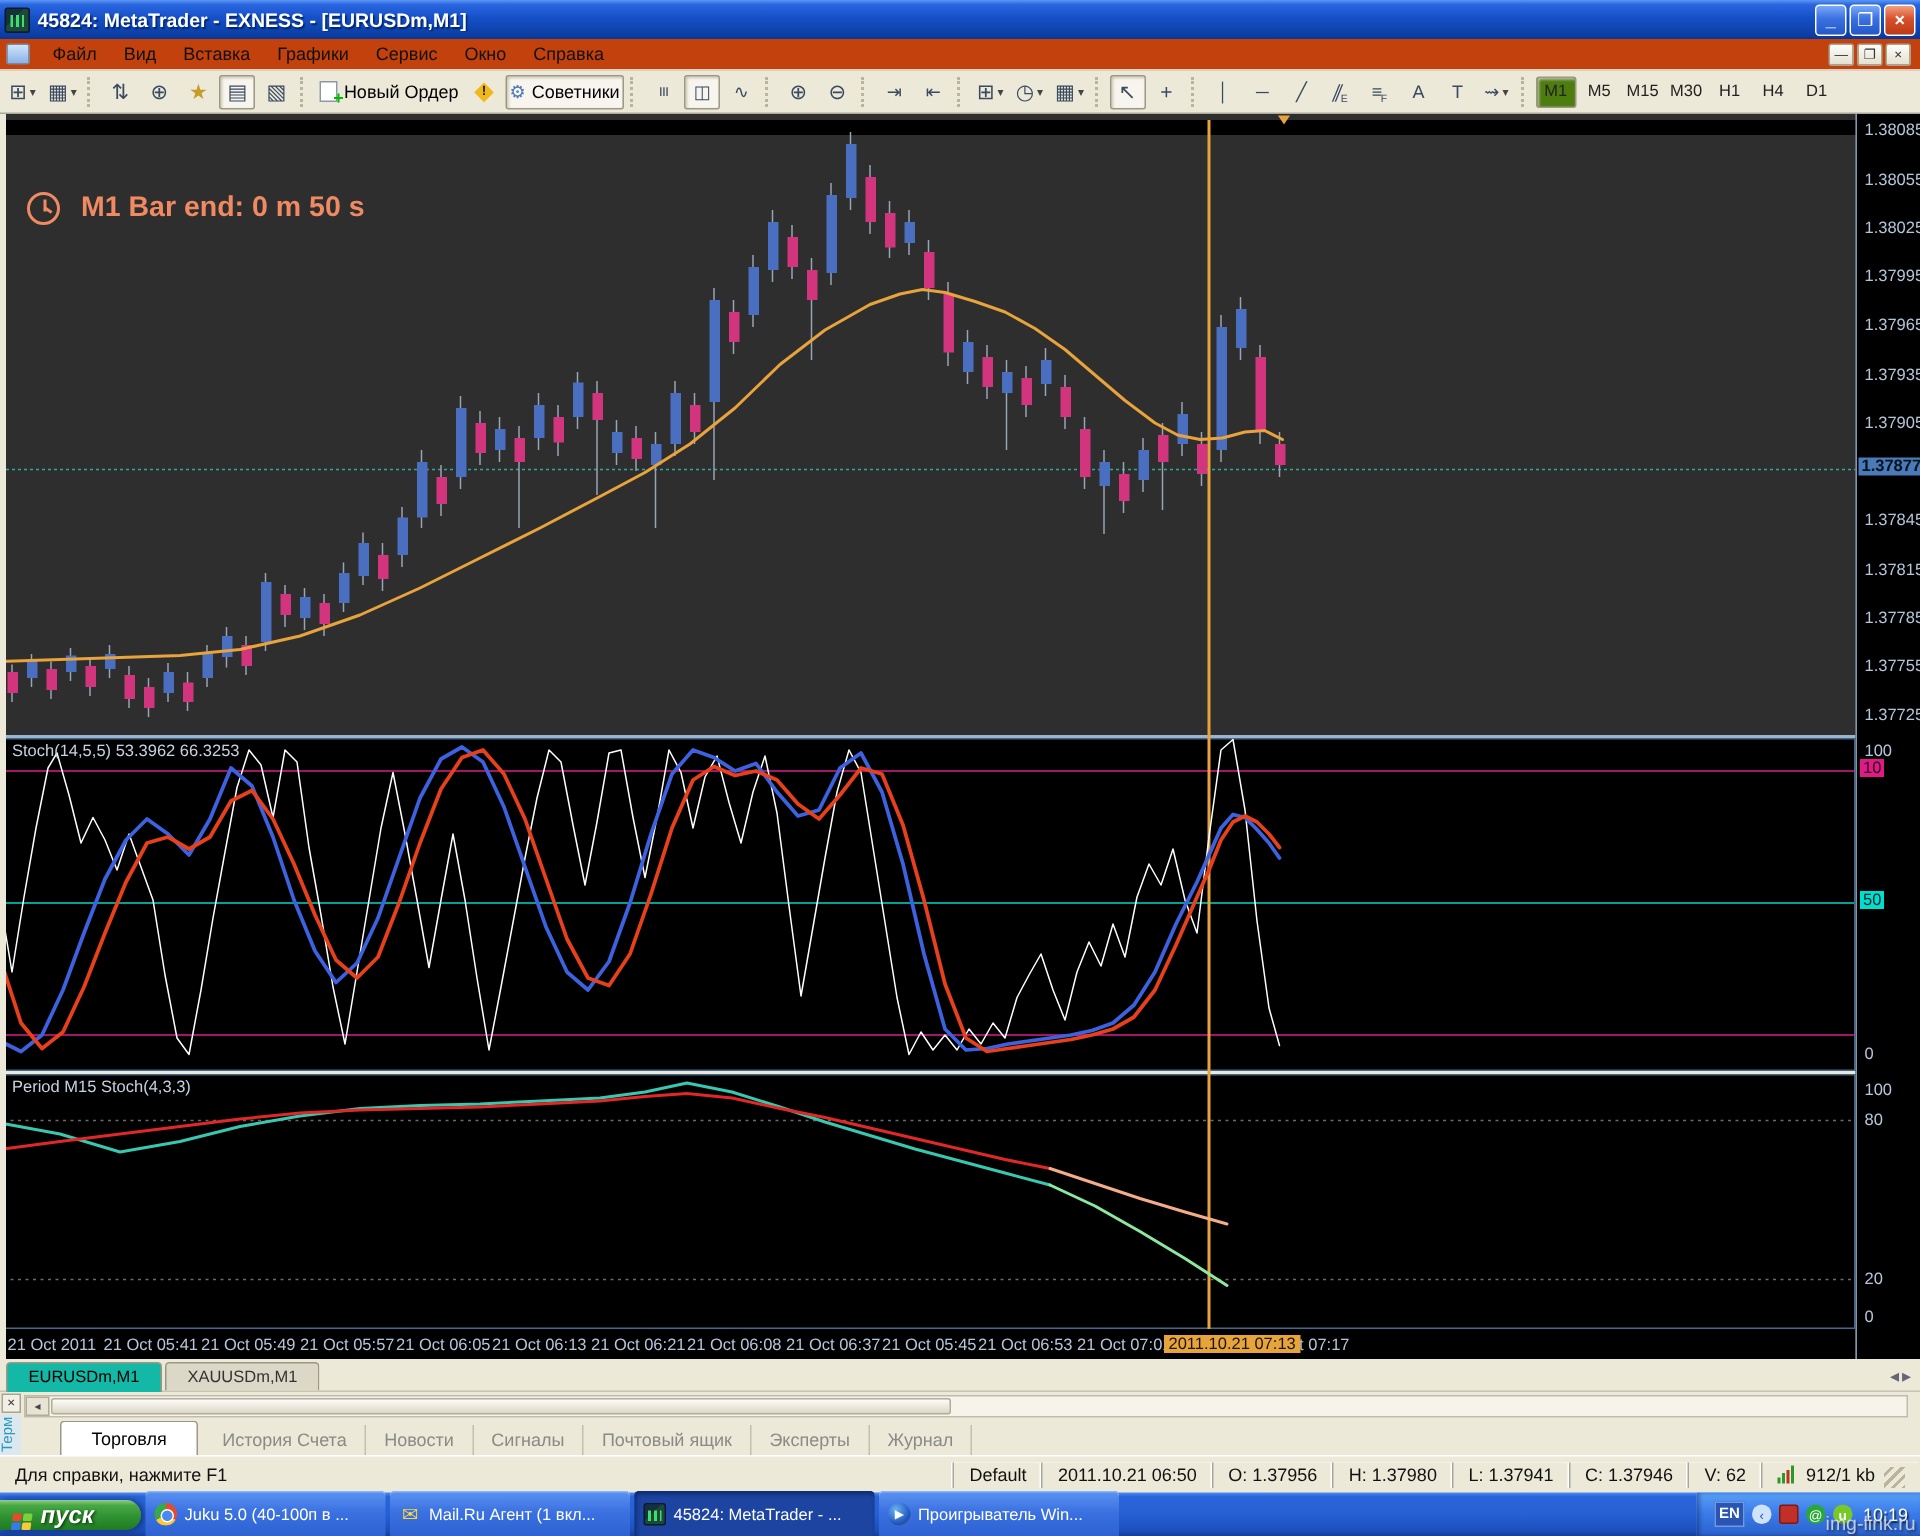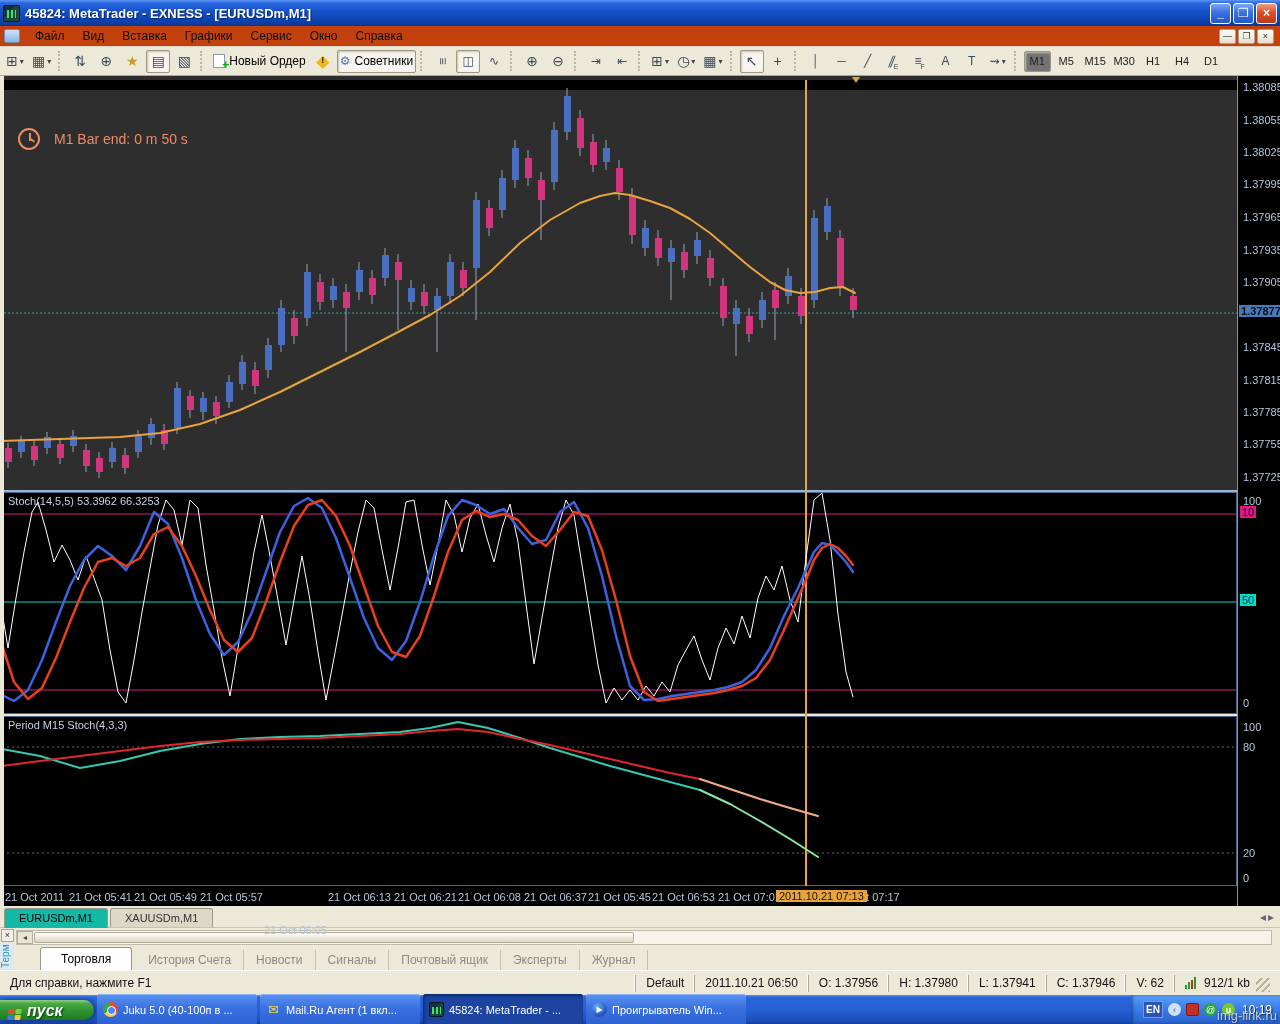--- a/index.html
+++ b/index.html
@@ -43,21 +43,21 @@
   .t .caret{font-size:8px;margin-left:2px;color:#444;}
   .t.label-btn{font-size:12px;color:#000;gap:4px;}
   .doc-ico{width:12px;height:14px;background:#fff;border:1px solid #8a98a8;position:relative;}
   .doc-ico::after{content:"+";position:absolute;right:-5px;bottom:-5px;color:#0b0;font-weight:bold;font-size:12px;}
   .warn{color:#f0b818;font-size:17px;position:relative;}
   .warn i{position:absolute;left:50%;top:46%;transform:translate(-50%,-50%);font-style:normal;
           color:#222;font-size:9px;font-weight:bold;}
   .gear{color:#4a78b8;}
   .tf{min-width:27px;height:21px;font-size:11px;color:#222;display:flex;align-items:center;justify-content:center;
       border:1px solid transparent;border-radius:2px;margin:0 1px;}
-  .tf.pressed{border-color:#9c9884;background:#737373;box-shadow:inset 1px 1px 2px #c8c4b2;}
+  .tf.pressed{border-color:#9c9884;background:#4d7c0f;box-shadow:inset 1px 1px 2px #c8c4b2;}
   .rot90{transform:rotate(90deg);display:inline-block;}
   .skew{transform:skewX(-22deg);display:inline-block;}
   .sub{font-size:7px;align-self:flex-end;margin:0 0 2px -1px;}
 
   
   .leftedge{position:absolute;left:0;top:76px;width:4px;height:830px;background:#ece9d8;z-index:4;}
   .p-price{position:absolute;left:0;top:76px;width:1237px;height:414px;background:#2e2e2e;}
   .p-price::before{content:"";position:absolute;left:0;top:4px;width:100%;height:10px;background:#000;}
   .div1{position:absolute;left:0;top:490px;width:1237px;height:2px;background:#9cb4cc;}
   .p-s1{position:absolute;left:0;top:492px;width:1237px;height:222px;background:#000;border:1px solid #44688c;}
@@ -71,21 +71,21 @@
   #labels .cur{background:#4a7ab8;color:#06141f;padding:0 2px;font-weight:bold;}
   #labels .chipm{background:#e01888;color:#26000f;padding:0 2px;}
   #labels .chipc{background:#00ded0;color:#002a26;padding:0 2px;}
   #labels .thl{background:#e8a43c;color:#1c1404;padding:0 3px;}
 
   .ind-label{position:absolute;z-index:3;font-size:11px;color:#c6d2e2;}
   .alert-wrap{position:absolute;left:18px;top:128px;z-index:3;display:flex;align-items:center;gap:14px;color:#ef8a63;}
   .clock-ico{width:22px;height:22px;border:2px solid #ef8a63;border-radius:50%;position:relative;}
   .clock-ico::before{content:"";position:absolute;left:9px;top:3px;width:2px;height:8px;background:#ef8a63;}
   .clock-ico::after{content:"";position:absolute;left:9px;top:9px;width:6px;height:2px;background:#ef8a63;transform:rotate(35deg);}
-  .alert-text{font-size:14px;font-weight:normal;}
+  .alert-text{font-size:19px;font-weight:bold;}
 
   
   .chart-tabs{position:absolute;left:0;top:906px;width:1280px;height:22px;background:#ece9d8;
     border-bottom:1px solid #c8c4b0;display:flex;align-items:flex-end;padding-left:4px;}
   .ctab{padding:3px 14px;font-size:11px;color:#333;border:1px solid #9c9884;border-bottom:none;
     border-radius:3px 3px 0 0;background:#dcd8c8;margin-right:2px;}
   .ctab.active{background:#14b8a6;color:#000;position:relative;top:1px;padding-bottom:4px;}
   .tab-arrows{margin-left:auto;display:flex;gap:2px;padding:0 6px 3px 0;color:#667;}
 
   
@@ -424,21 +424,21 @@
       <span class="chipc" style="left: 1240px; top: 594px;">50</span>
       <span class="chipm" style="left: 1308px; top: 682px;">90</span>
       <span class="" style="left: 1243px; top: 721px;">100</span>
       <span class="" style="left: 1243px; top: 741px;">80</span>
       <span class="" style="left: 1243px; top: 847px;">20</span>
       <span class="" style="left: 1243px; top: 872px;">0</span>
       <span class="" style="left: 5px; top: 891px;">21 Oct 2011</span>
       <span class="" style="left: 69px; top: 891px;">21 Oct 05:41</span>
       <span class="" style="left: 134px; top: 891px;">21 Oct 05:49</span>
       <span class="" style="left: 200px; top: 891px;">21 Oct 05:57</span>
-      <span class="" style="left: 264px; top: 891px; margin-top: 33px;">21 Oct 06:05</span>
+      <span class="" style="left: 264px; top: 891px;">21 Oct 06:05</span>
       <span class="" style="left: 328px; top: 891px;">21 Oct 06:13</span>
       <span class="" style="left: 394px; top: 891px;">21 Oct 06:21</span>
       <span class="" style="left: 458px; top: 891px;">21 Oct 06:08</span>
       <span class="" style="left: 524px; top: 891px;">21 Oct 06:37</span>
       <span class="" style="left: 588px; top: 891px;">21 Oct 05:45</span>
       <span class="" style="left: 652px; top: 891px;">21 Oct 06:53</span>
       <span class="" style="left: 718px; top: 891px;">21 Oct 07:01</span>
       <span class="" style="left: 852px; top: 891px;">Oct 07:17</span>
       <span class="thl" style="left: 776px; top: 890px;">2011.10.21 07:13</span>
     </div>

